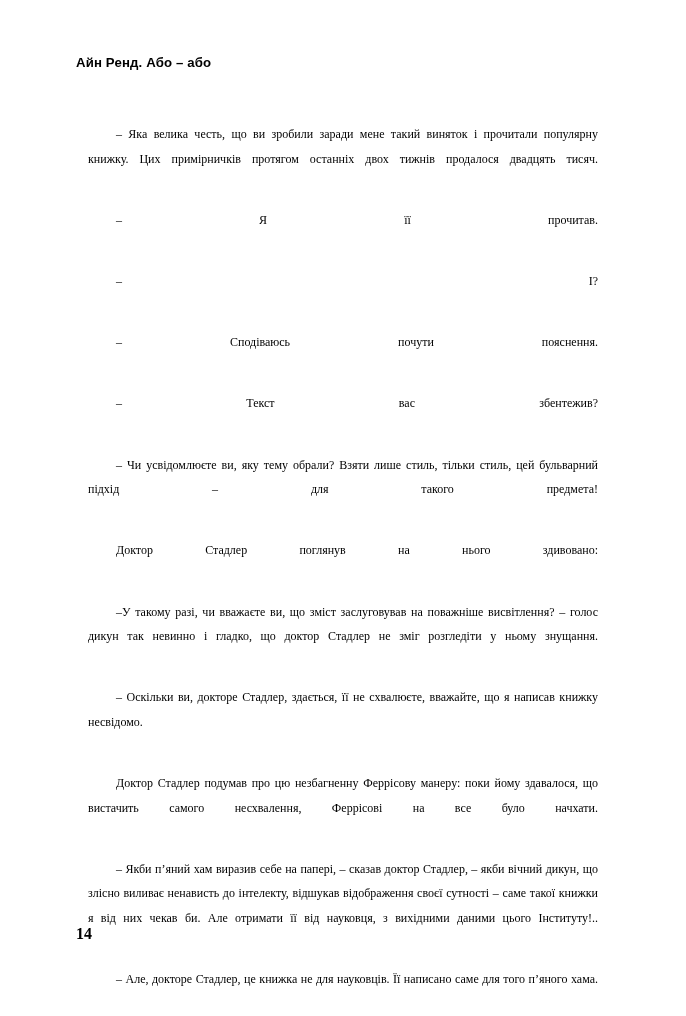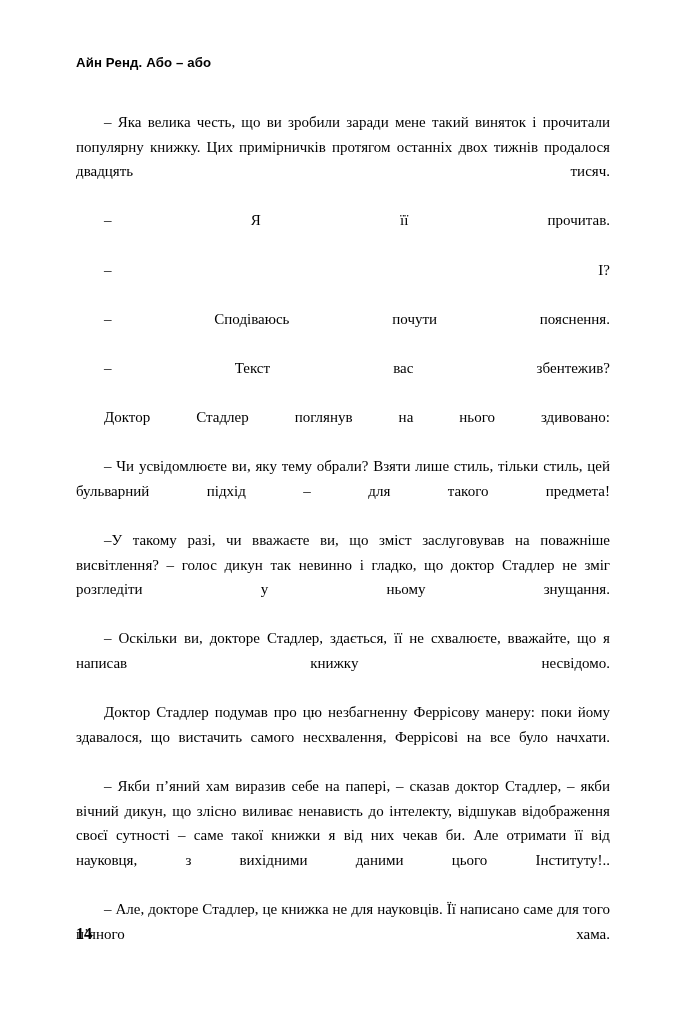--- a/index.html
+++ b/index.html
@@ -41,25 +41,25 @@
 
   
   .text-block {
     position: absolute;
     left: 76px;
     top: 110px;
     width: 534px;
   }
 
   .para {
-    margin: 0;
+    margin: 12px;
     text-align: justify;
     text-justify: inter-word;
     text-indent: 28px;
-    font-size: 15px;
+    font-size: 12px;
     line-height: 24.6px;
     word-spacing: 0.1px;
     hyphens: manual;
   }
 
   
   .para:after {
     content: "";
     display: inline-block;
     width: 100%;
@@ -82,22 +82,22 @@
 <div class="page">
 
   <div class="running-head">Айн Ренд. Або – або</div>
 
   <div class="text-block">
     <p class="para">– Яка велика честь, що ви зробили заради мене такий виняток і прочитали популярну книжку. Цих примірничків протягом останніх двох тижнів продалося двадцять тисяч.</p>
     <p class="para">– Я її прочитав.</p>
     <p class="para">– І?</p>
     <p class="para">– Сподіваюсь почути пояснення.</p>
     <p class="para">– Текст вас збентежив?</p>
+    <p class="para">– Чи усвідомлюєте ви, яку тему обрали? Взяти лише стиль, тільки стиль, цей бульварний підхід – для такого предмета!</p>
     <p class="para">Доктор Стадлер поглянув на нього здивовано:</p>
-    <p class="para">– Чи усвідомлюєте ви, яку тему обрали? Взяти лише стиль, тільки стиль, цей бульварний підхід – для такого предмета!</p>
     <p class="para">–У такому разі, чи вважаєте ви, що зміст заслуговував на поважніше висвітлення? – голос дикун так невинно і гладко, що доктор Стадлер не зміг розгледіти у ньому знущання.</p>
     <p class="para">– Оскільки ви, докторе Стадлер, здається, її не схвалюєте, вважайте, що я написав книжку несвідомо.</p>
     <p class="para">Доктор Стадлер подумав про цю незбагненну Феррісову манеру: поки йому здавалося, що вистачить самого несхвалення, Феррісові на все було начхати.</p>
     <p class="para">– Якби п’яний хам виразив себе на папері, – сказав доктор Стадлер, – якби вічний дикун, що злісно виливає ненависть до інтелекту, відшукав відображення своєї сутності – саме такої книжки я від них чекав би. Але отримати її від науковця, з вихідними даними цього Інституту!..</p>
     <p class="para">– Але, докторе Стадлер, це книжка не для науковців. Її написано саме для того п’яного хама.</p>
 
   </div>
 
   <div class="folio">14</div>
 

